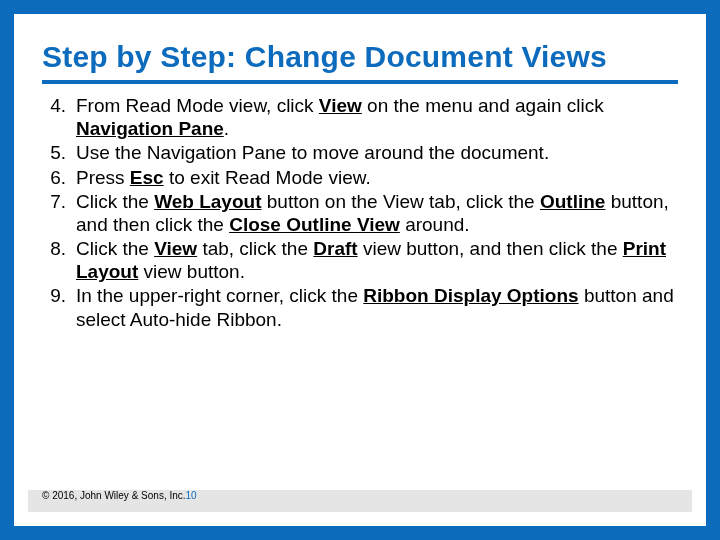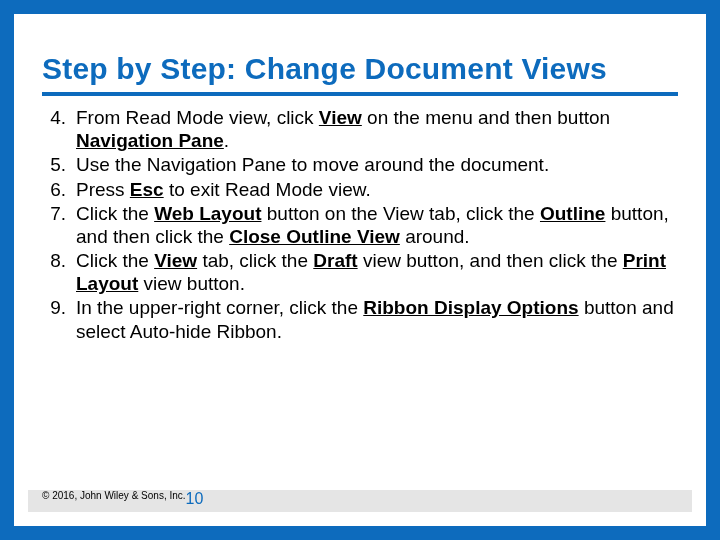--- a/index.html
+++ b/index.html
@@ -7,21 +7,21 @@
   body {
     font-family: "Segoe UI", "Helvetica Neue", Arial, sans-serif;
     background: #fff;
   }
   .slide {
     width: 720px;
     height: 540px;
     border: 14px solid #0d6bbd;
     background: #fff;
     position: relative;
-    padding: 38px 28px 0 28px;
+    padding: 26px 28px 0 28px;
   }
   .title {
     color: #0d6bbd;
     font-size: 30px;
     font-weight: 700;
     letter-spacing: 0.2px;
     padding-bottom: 6px;
     border-bottom: 4px solid #0d6bbd;
     margin-bottom: 10px;
   }
@@ -57,33 +57,33 @@
     height: 22px;
     background: #e5e5e5;
     font-size: 10px;
     color: #000;
     display: flex;
     align-items: flex-start;
     padding: 0 14px;
   }
   .footer .copyright { flex: 0 0 auto; }
   .footer .course { flex: 1 1 auto; text-align: left; padding-left: 56px; }
-  .footer .pagenum { flex: 0 0 auto; color: #0d6bbd; font-size: 16px; }
+  .footer .pagenum { flex: 0 0 auto; color: #0d6bbd; font-size: 10px; }
 </style>
 </head>
 <body>
 
 <div class="slide">
   <h1 class="title">Step by Step: Change Document Views</h1>
 
   <div class="content">
     <ol class="steps">
         <li>
           <span class="num">4.</span>
-          <span class="txt"><span>From Read Mode view, click </span><span class="b">View</span><span> on the menu and then button </span><span class="b">Navigation Pane</span><span>.</span></span>
+          <span class="txt"><span>From Read Mode view, click </span><span class="b">View</span><span> on the menu and again click </span><span class="b">Navigation Pane</span><span>.</span></span>
         </li>
         <li>
           <span class="num">5.</span>
           <span class="txt"><span>Use the Navigation Pane to move around the document.</span></span>
         </li>
         <li>
           <span class="num">6.</span>
           <span class="txt"><span>Press </span><span class="b">Esc</span><span> to exit Read Mode view.</span></span>
         </li>
         <li>

